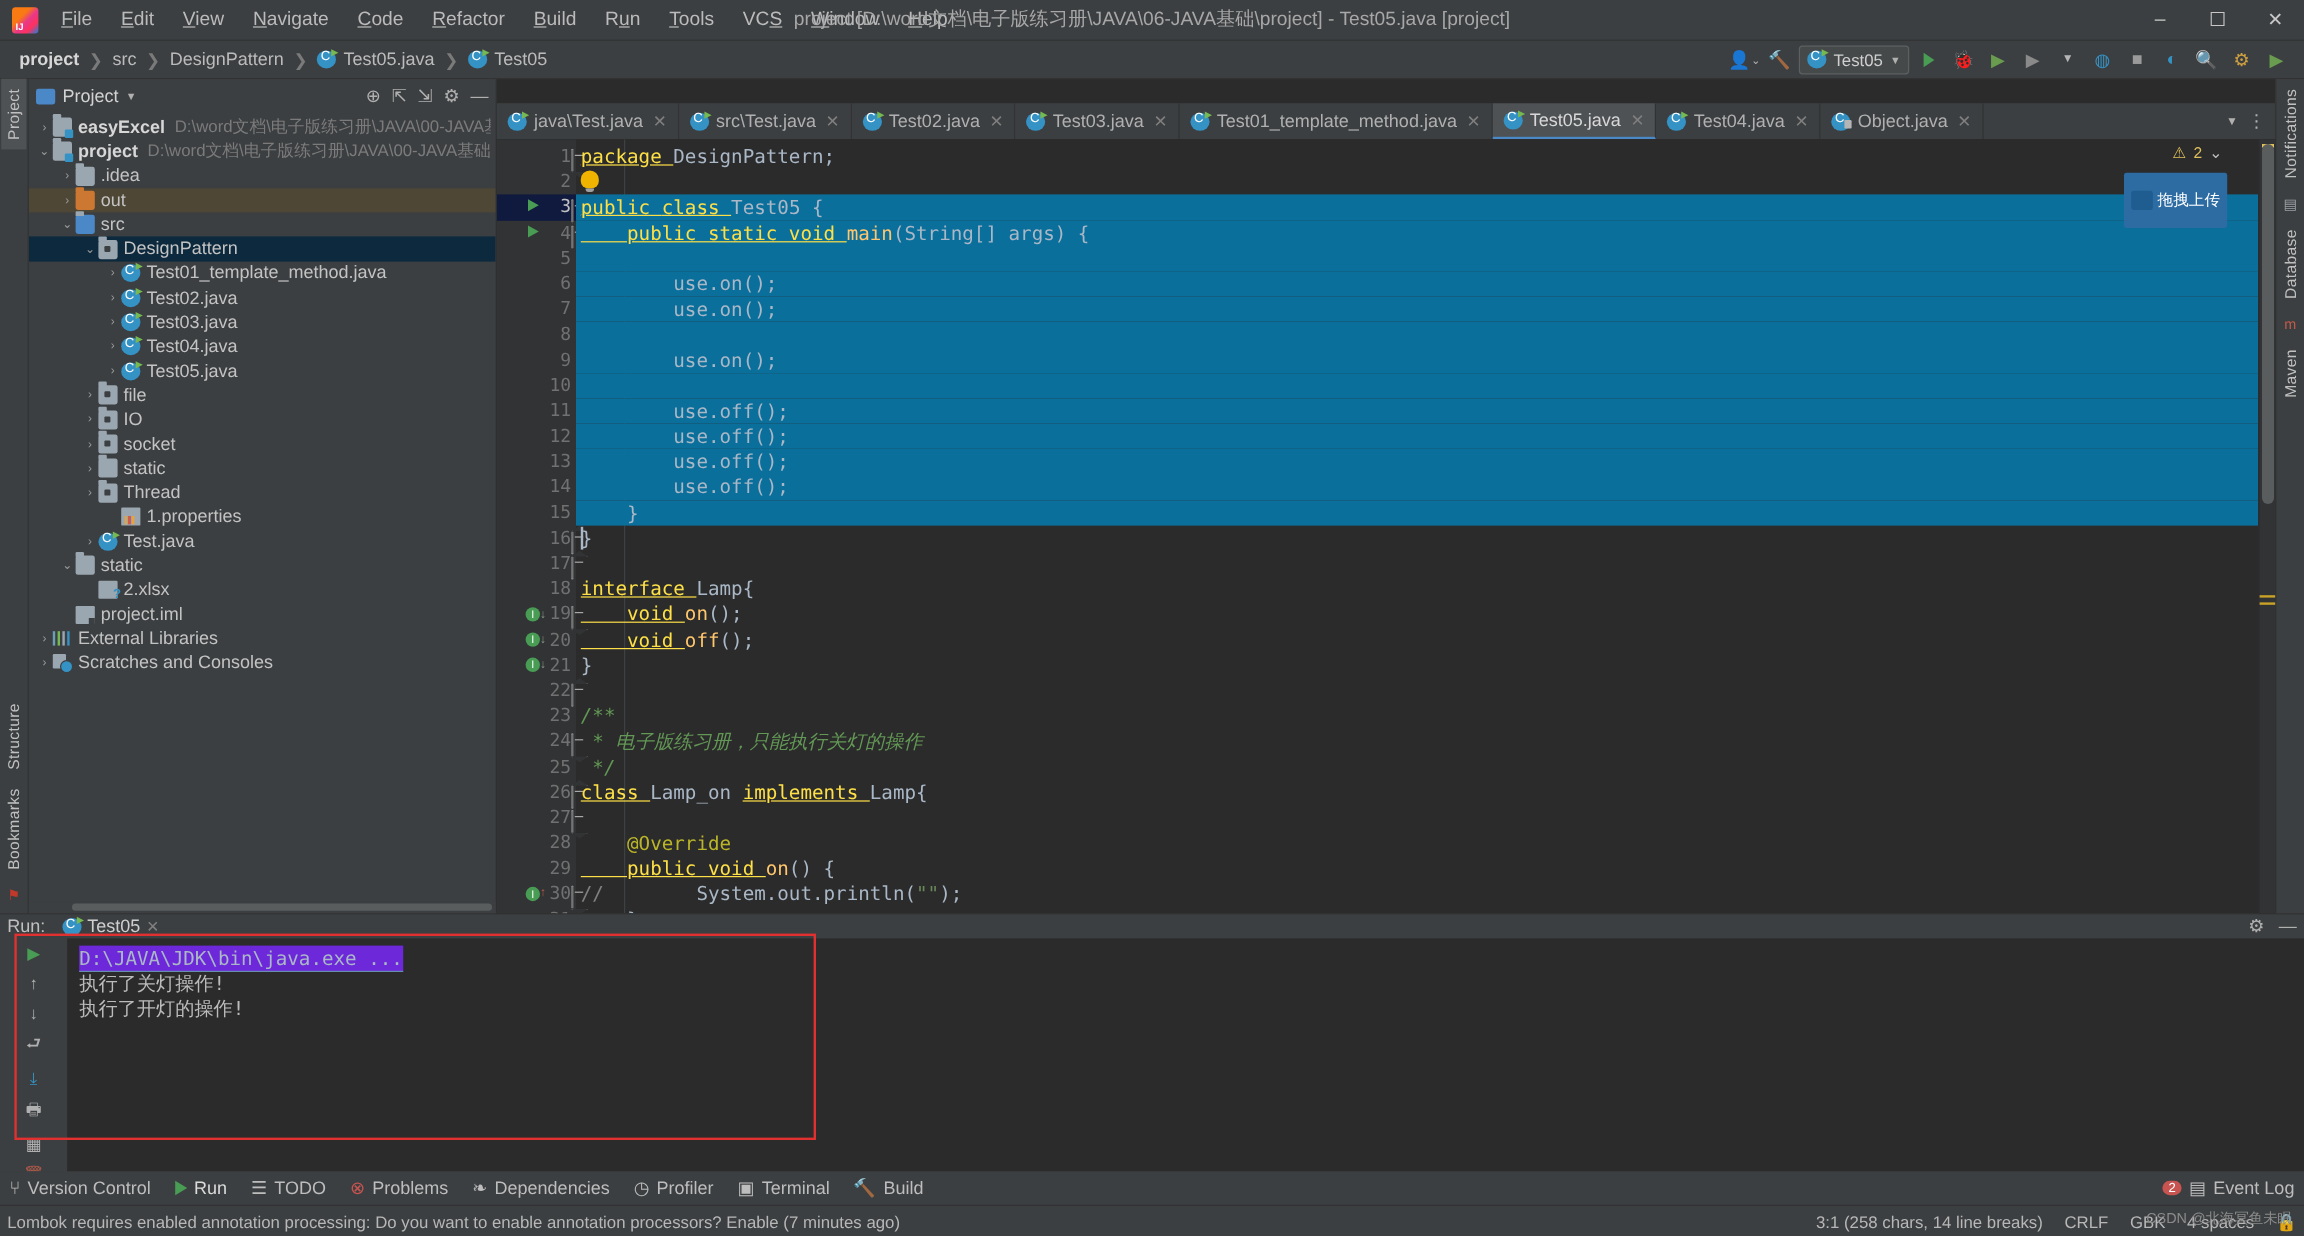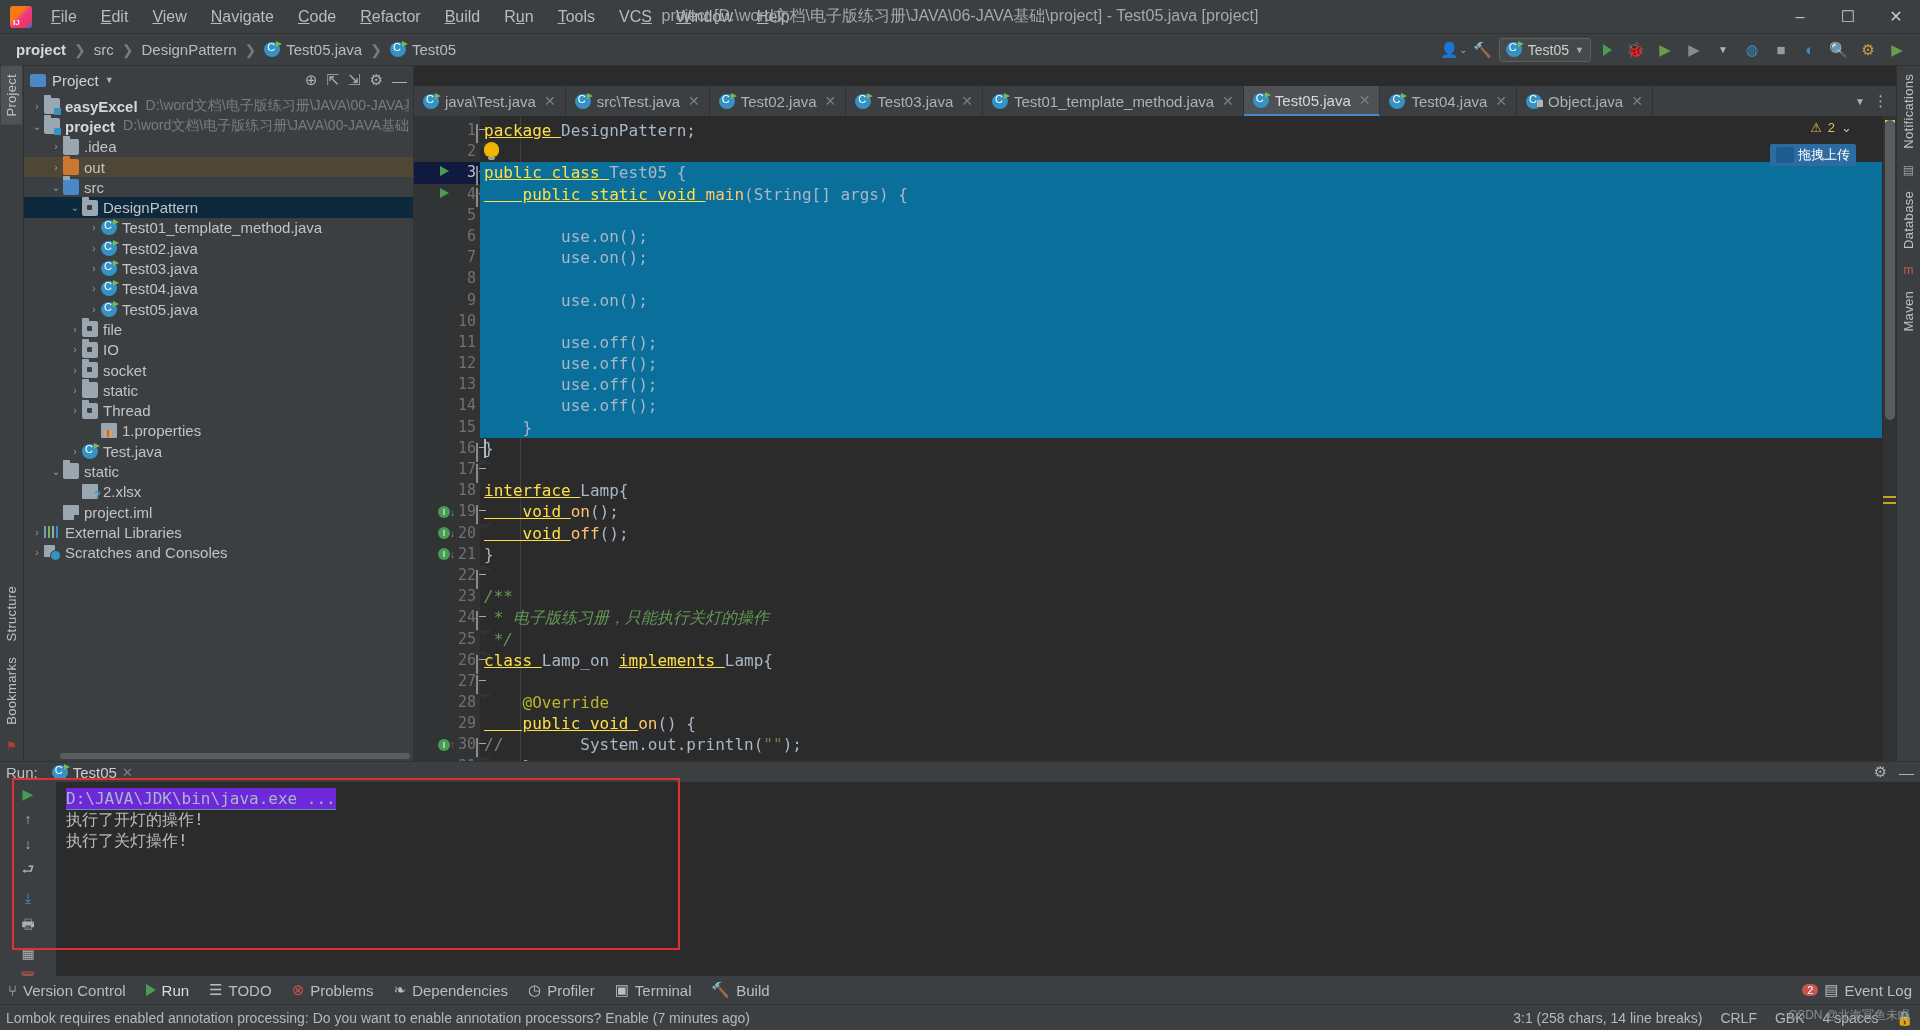--- a/index.html
+++ b/index.html
@@ -137,21 +137,21 @@
   
   .markerbar { width: 14px; background: #313335; flex: 0 0 14px; position: relative; border-left:1px solid #2b2b2b;}
   .mk { position: absolute; left: 2px; width: 10px; height: 3px; }
   .mscroll { position:absolute; right:1px; width:10px; background:#5a5d5e; border-radius:5px;}
   .rightstrip { width: 24px; background: #3c3f41; border-left: 1px solid #323232; display: flex; flex-direction: column; align-items: center; flex:0 0 24px;}
 
   
   .inspect { position:absolute; right: 44px; top: 4px; display:flex; align-items:center; gap:6px; font-size:13px; color:#bbb; z-index: 6;}
   .warnchip { color:#e0c05a; }
   .okchip { color:#c0c0c0; }
-  .drag-tip { position:absolute; right: 40px; top: 28px; display:flex; align-items:center; background:#2d6ca2; color:#fff; font-size:13px; padding:2px 6px; border-radius:2px; z-index:7; gap:4px;}
+  .drag-tip { position:absolute; right: 40px; top: 28px; display:flex; align-items:center; background:#2d6ca2; color:#fff; font-size:13px; padding:14px 6px; border-radius:2px; z-index:7; gap:4px;}
   .drag-tip .db { width:18px; height:16px; background:#1f5c8f; border-radius:2px; display:inline-block; position:relative;}
 
   
   .runwin { height: 215px; background: #3c3f41; display: flex; flex-direction: column; border-top: 1px solid #323232; flex: 0 0 215px;}
   .runhead { height: 24px; display: flex; align-items: center; gap: 8px; padding: 0 6px; font-size: 15px; color:#c0c0c0;}
   .runhead .rtab { display:flex; align-items:center; gap:5px; padding: 0 6px; color:#cfcfcf;}
   .runhead .rtab .x { color:#7f7f7f; font-size: 13px;}
   .runhead .right { margin-left:auto; display:flex; align-items:center; gap:12px; color:#b0b0b0;}
   .runbody { flex: 1 1 auto; display: flex; min-height:0;}
   .runside { width: 56px; background:#3c3f41; display:flex; flex-direction:column; align-items:center; padding-top:4px; gap:9px; flex:0 0 56px;}
@@ -578,22 +578,22 @@
         <div class="rsi">↓</div>
         <div class="rsi">⮐</div>
         <div class="rsi" style="color:#3592c4">⤓</div>
         <div class="rsi">🖶</div>
         <div class="rsi">▦</div>
         <div class="rsi" style="color:#b05a4a">🗑</div>
       </div>
       <div class="console" id="console">
         <div class="redbox" style="left:-44px;top:-4px;width:668px;height:172px;"></div>
       <div class="cline"><span class="cmdline">D:\JAVA\JDK\bin\java.exe ...</span></div>
+          <div class="cline">执行了关灯操作!</div>
           <div class="cline">执行了开灯的操作!</div>
-          <div class="cline">执行了关灯操作!</div>
           <div class="cline"> </div>
         </div>
     </div>
   </div>
 
   <div class="bottombar">
     <div class="sb-item">
         <span>⑂</span>
         <span>Version Control</span>
       </div>

